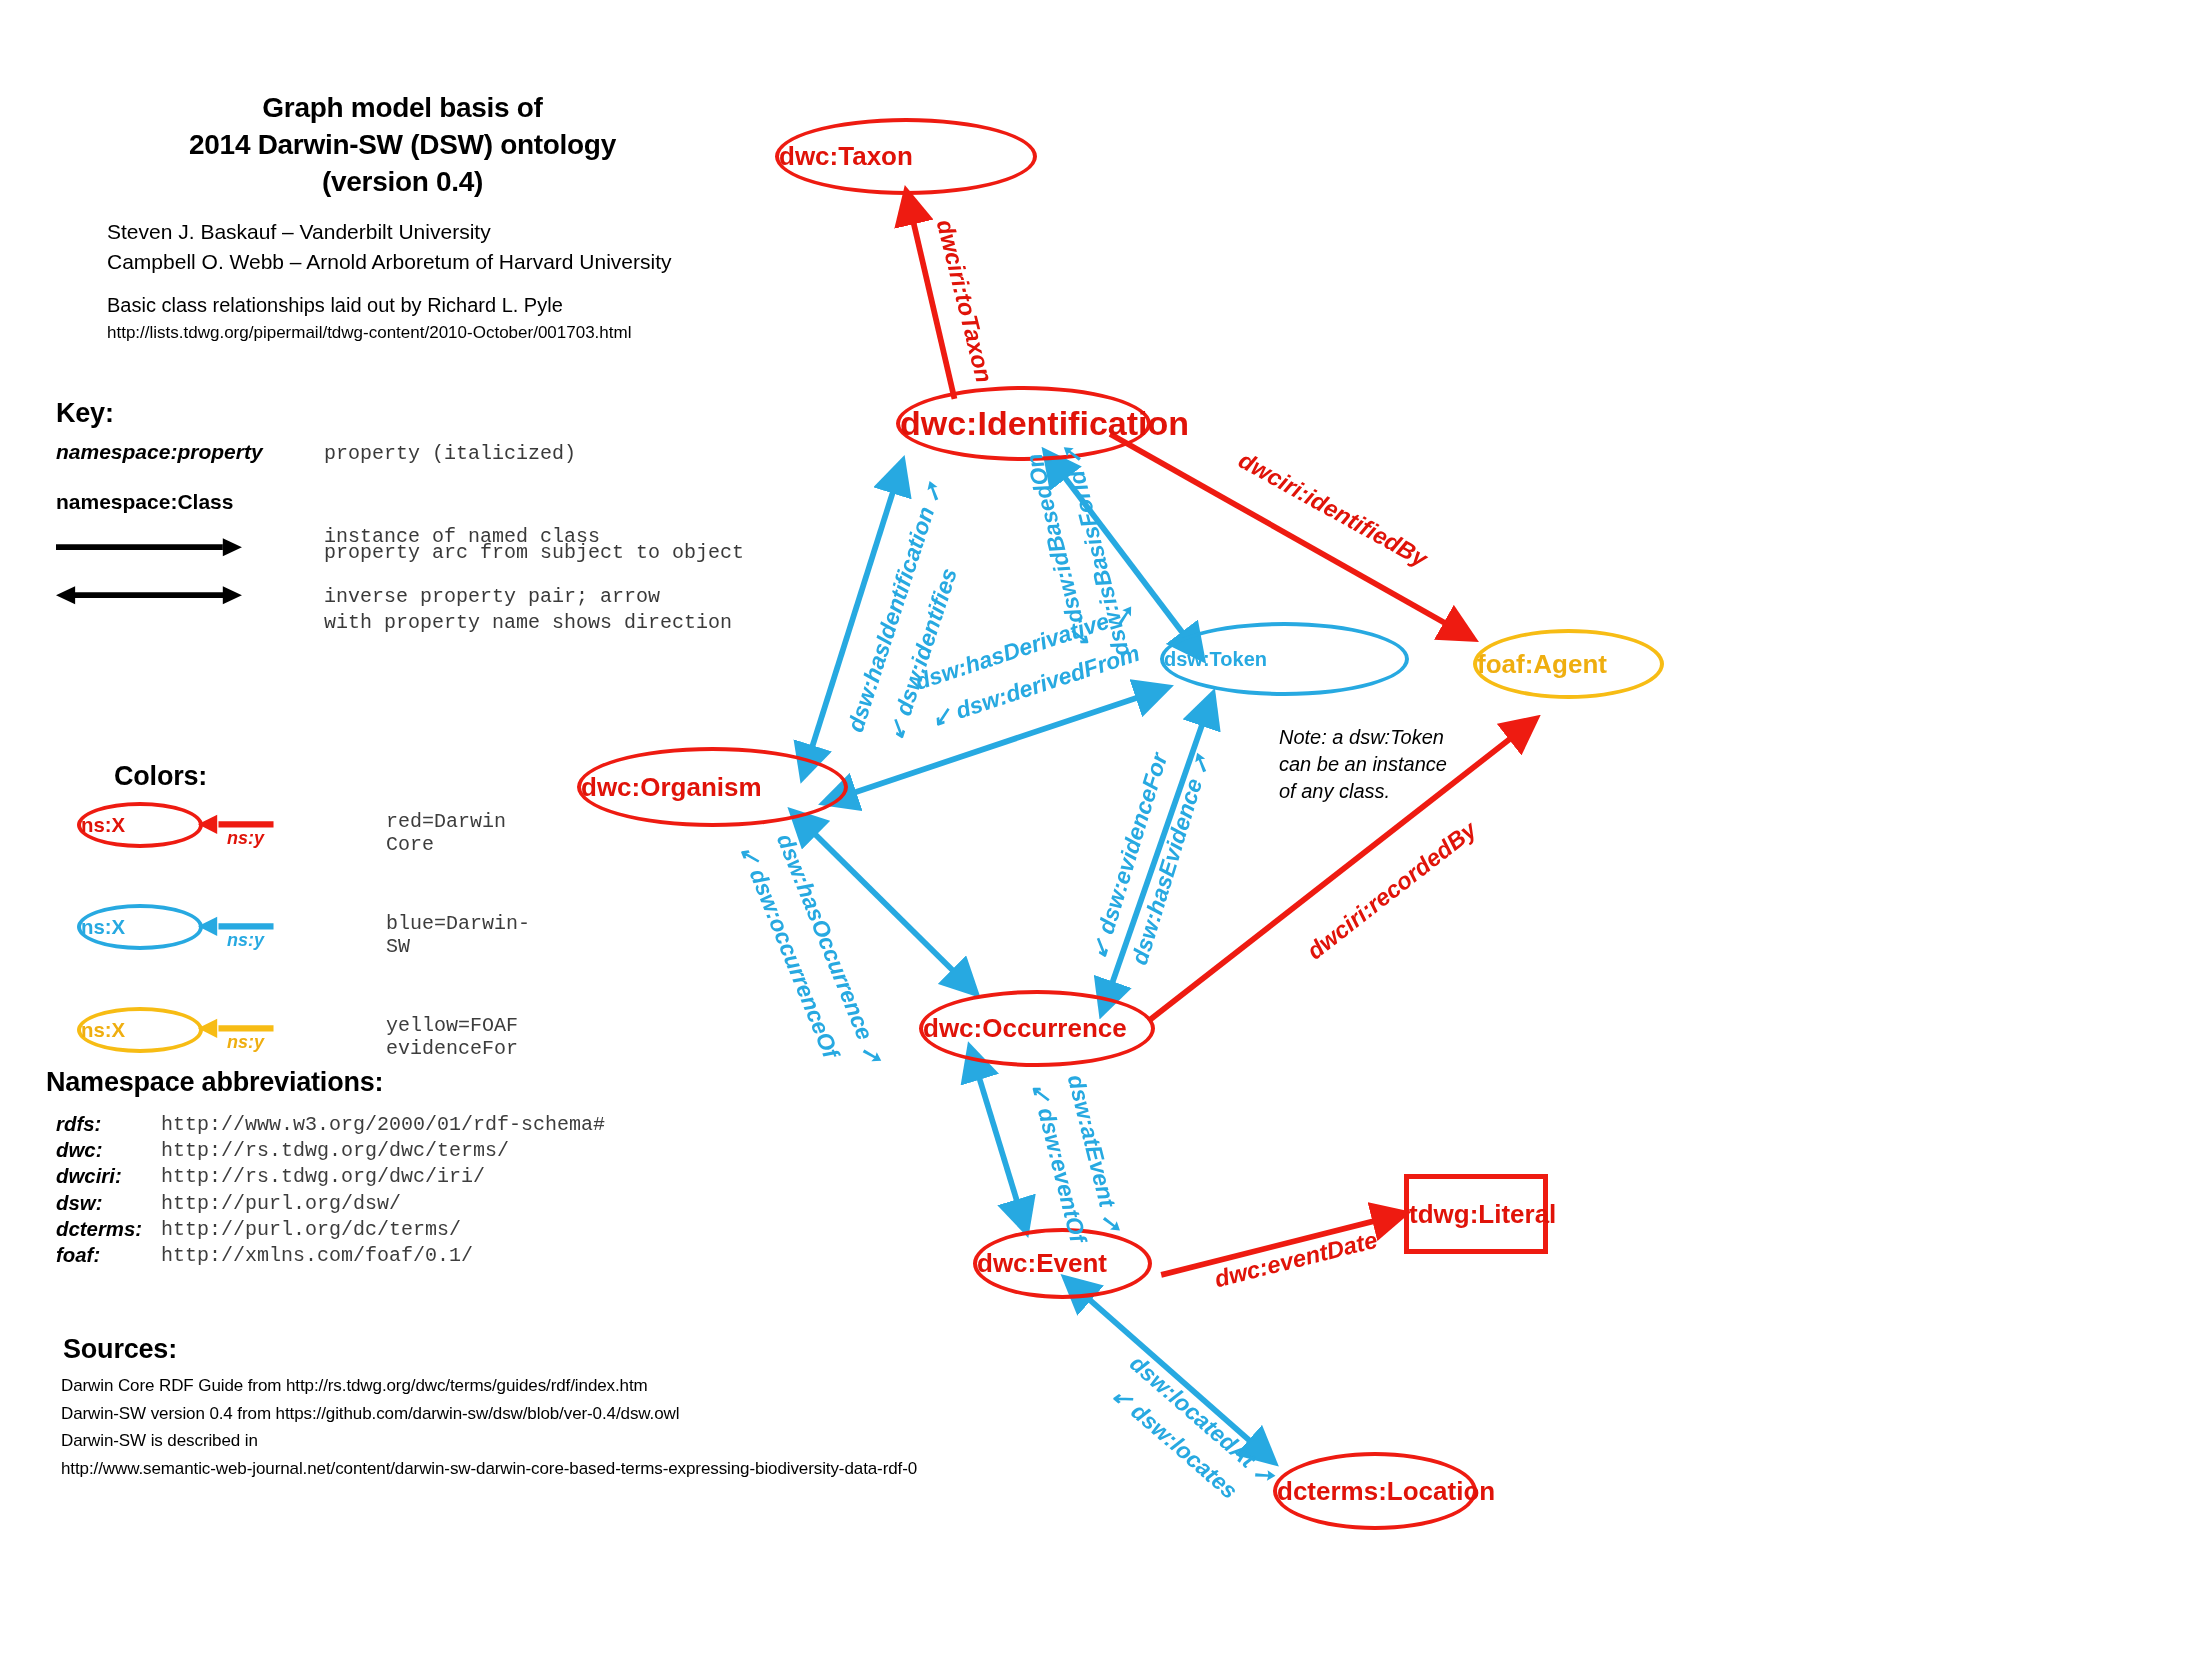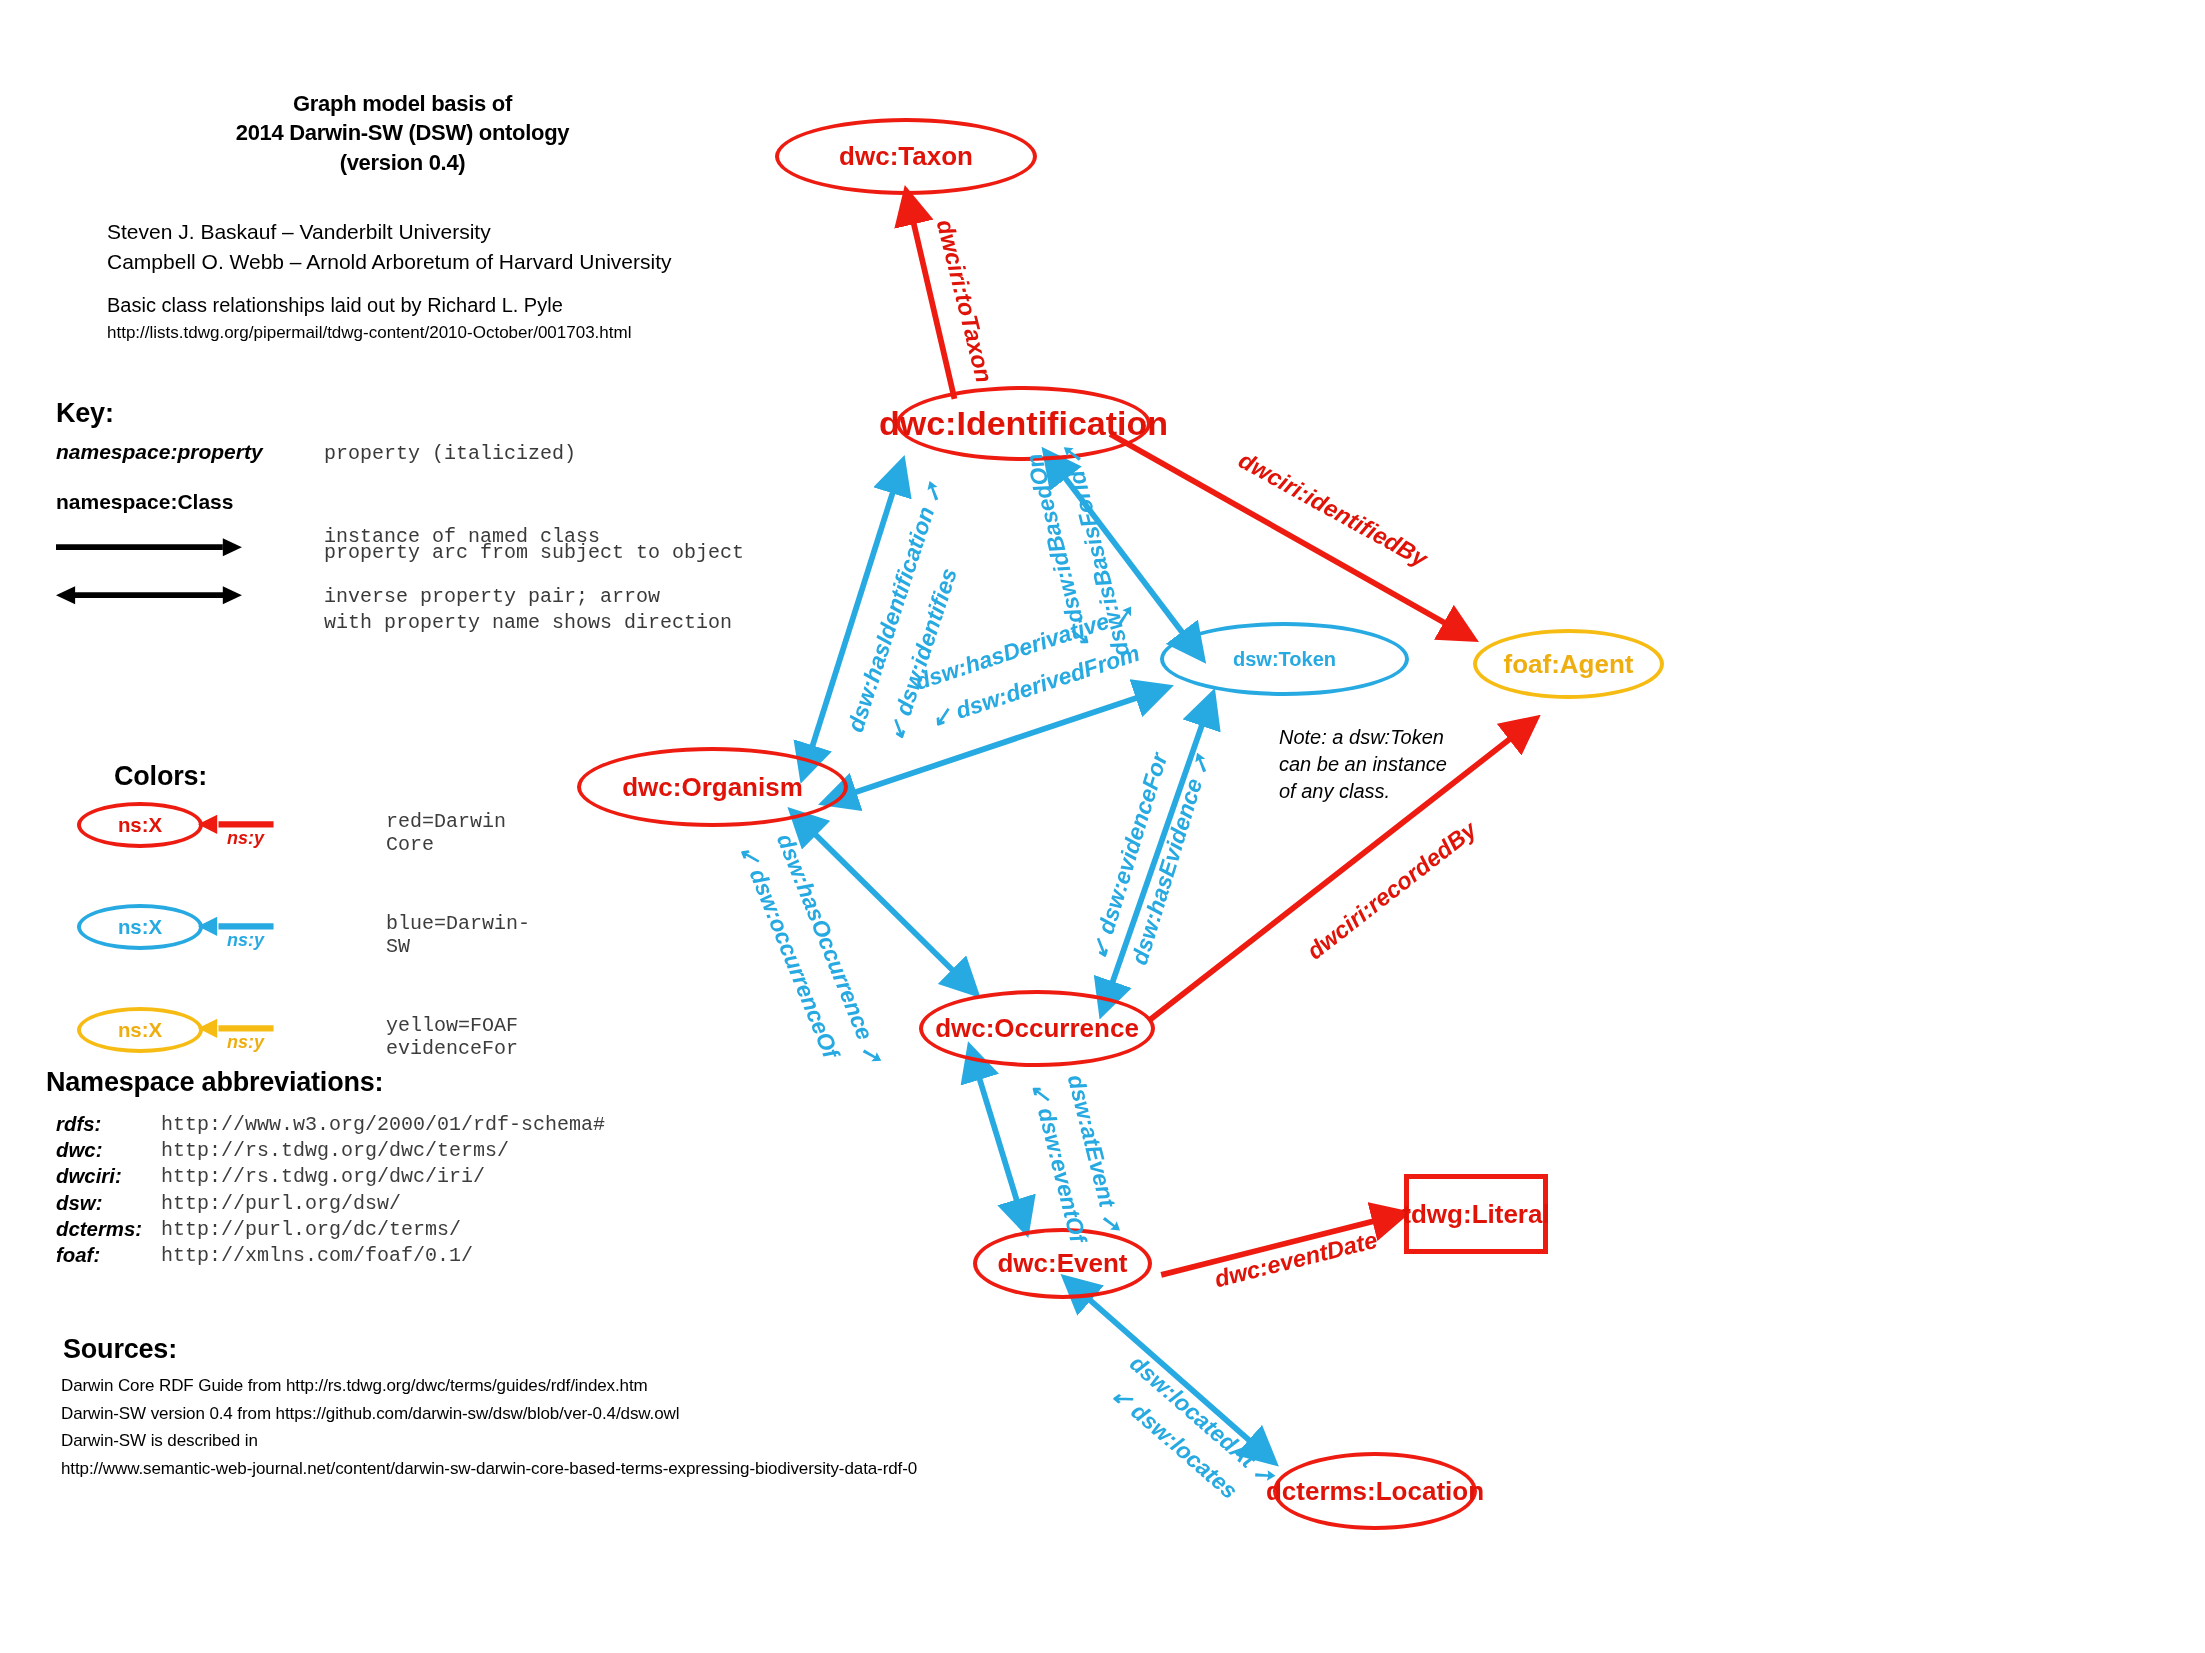--- a/index.html
+++ b/index.html
@@ -2,21 +2,21 @@
 <html style="font-size:10.2px"><head>
 <meta charset="utf-8">
 <style>
   html,body{margin:0;padding:0;background:#fff;}
   body{width:2205px;height:1654px;position:relative;overflow:hidden;
        font-family:"Liberation Sans", sans-serif;color:#000;}
   .page{position:absolute;left:0;top:0;width:2205px;height:1654px;}
 
   
   .title{position:absolute;left:160px;top:89px;width:485px;text-align:center;
-         font-weight:bold;font-size:22px;line-height:1.33;letter-spacing:-0.3px;}
+         font-weight:bold;font-size:28px;line-height:1.33;letter-spacing:-0.3px;}
   .authors{position:absolute;left:107px;top:217px;font-size:21px;line-height:1.45;}
   .pyle{position:absolute;left:107px;top:290px;font-size:20px;line-height:1.5;}
   .pyle .url{font-size:17px;}
 
   .sec-head{position:absolute;font-weight:bold;font-size:27px;letter-spacing:-0.2px;}
 
   .key-wrap{position:absolute;left:56px;top:440px;width:715px;}
   .kl{position:absolute;font-weight:bold;font-size:21px;}
   .kl.ital{font-style:italic;}
   .kr{position:absolute;left:268px;font-family:"Liberation Mono", monospace;
@@ -28,21 +28,21 @@
   .ns-uri{font-family:"Liberation Mono", monospace;font-size:20px;color:#3d3d3d;}
 
   .colors-wrap{position:absolute;left:112px;top:759px;}
   .color-desc{position:absolute;left:274px;font-family:"Liberation Mono", monospace;
               font-size:20px;color:#3d3d3d;}
 
   .src-wrap{position:absolute;left:61px;top:1372px;}
   .src-line{font-size:17px;line-height:1.62;letter-spacing:-0.1px;}
 
   
-  .node{position:absolute;display:flex;align-items:center;justify-content:center;
+  .node{position:absolute;display:flex;align-items:center;justify-content:flex-start;
         font-weight:bold;text-align:center;box-sizing:border-box;}
   .ell{border-radius:50%;background:transparent;}
   .rect{background:transparent;}
   .n-red{border:4.5px solid #EE1B11;color:#E01309;}
   .n-blue{border:4.5px solid #27A9E1;color:#27A9E1;}
   .n-yellow{border:4.5px solid #F7BC14;color:#EFAE10;}
 
   .note{position:absolute;font-style:italic;font-size:20px;line-height:1.34;
         font-weight:normal;color:#000;}
 

